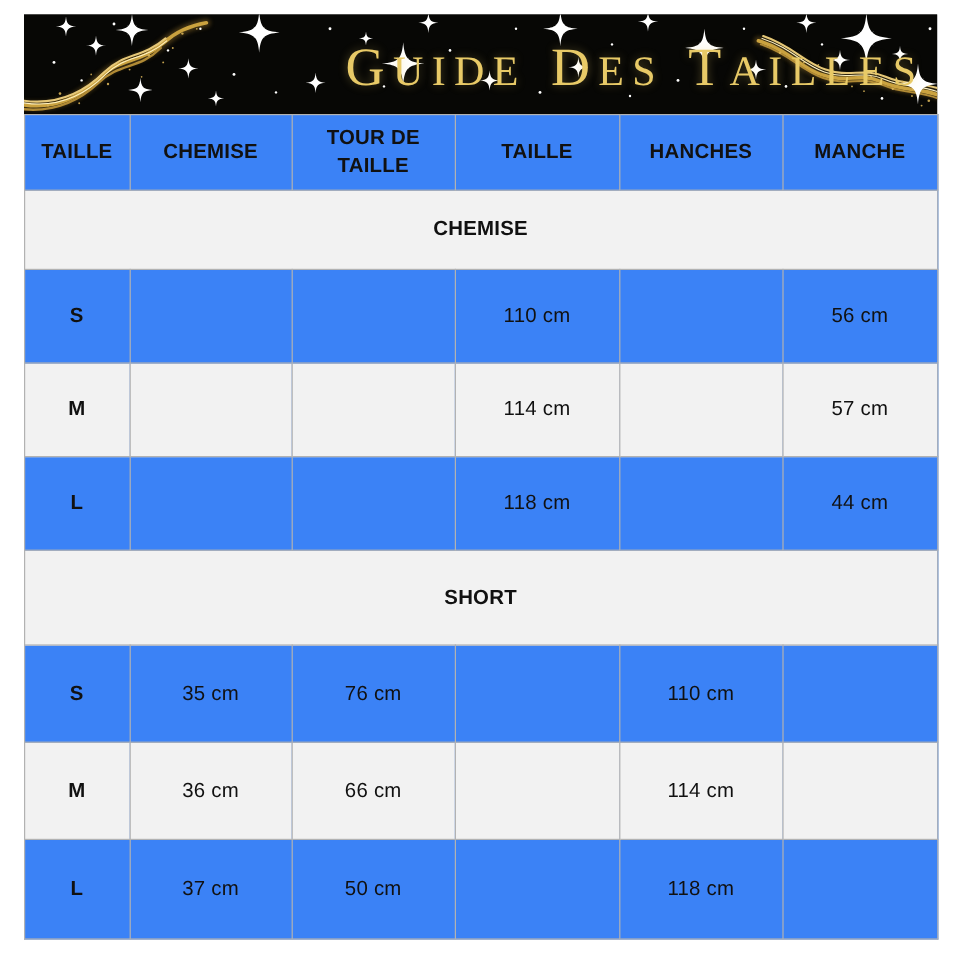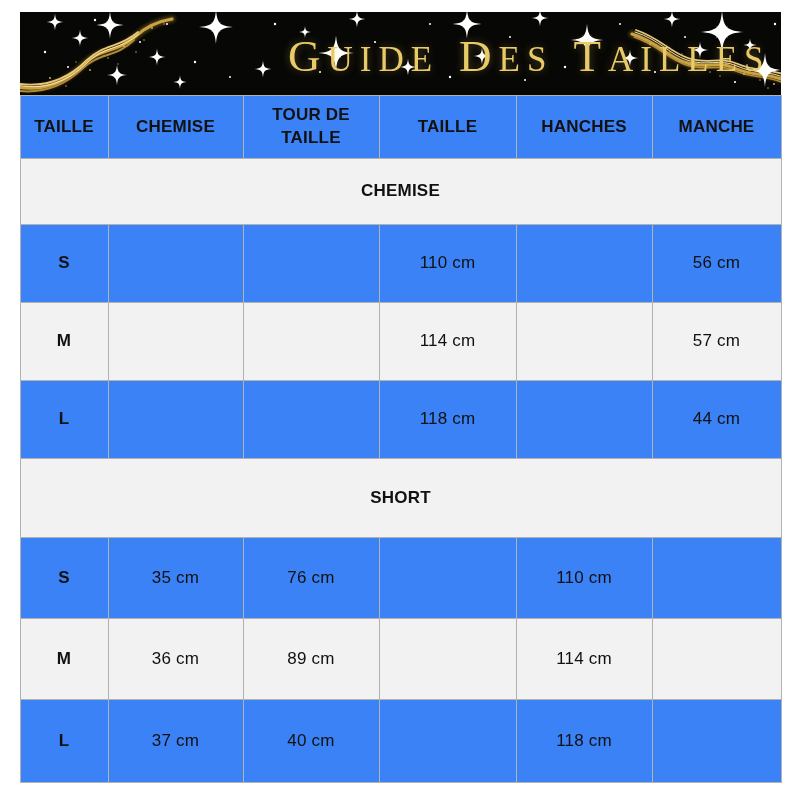--- a/index.html
+++ b/index.html
@@ -229,28 +229,28 @@
         <td class="size">S</td>
         <td>35 cm</td>
         <td>76 cm</td>
         <td></td>
         <td>110 cm</td>
         <td></td>
       </tr>
       <tr class="r-short alt">
         <td class="size">M</td>
         <td>36 cm</td>
-        <td>89 cm</td>
+        <td>66 cm</td>
         <td></td>
         <td>114 cm</td>
         <td></td>
       </tr>
       <tr class="r-short-last">
         <td class="size">L</td>
         <td>37 cm</td>
-        <td>40 cm</td>
+        <td>50 cm</td>
         <td></td>
         <td>118 cm</td>
         <td></td>
       </tr>
     </tbody>
   </table>
 </div>
 
 </body></html>

